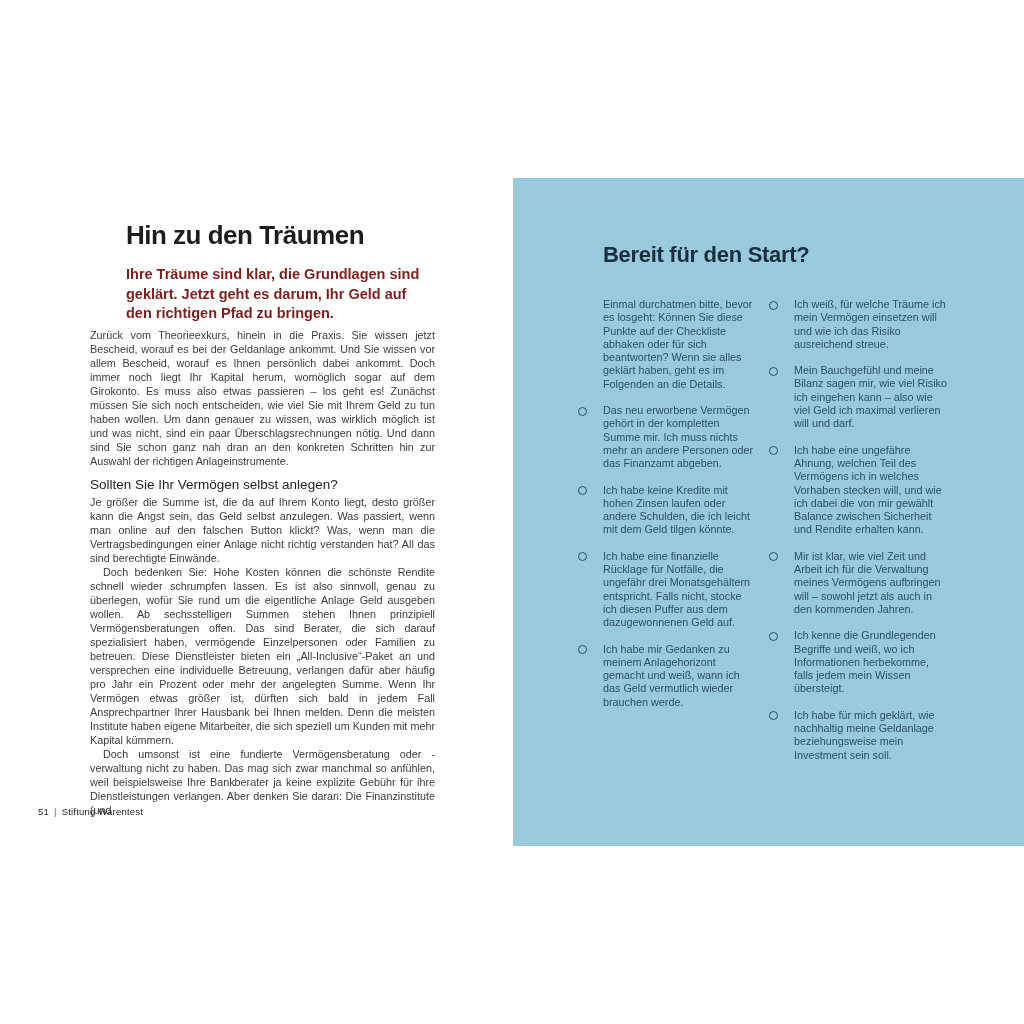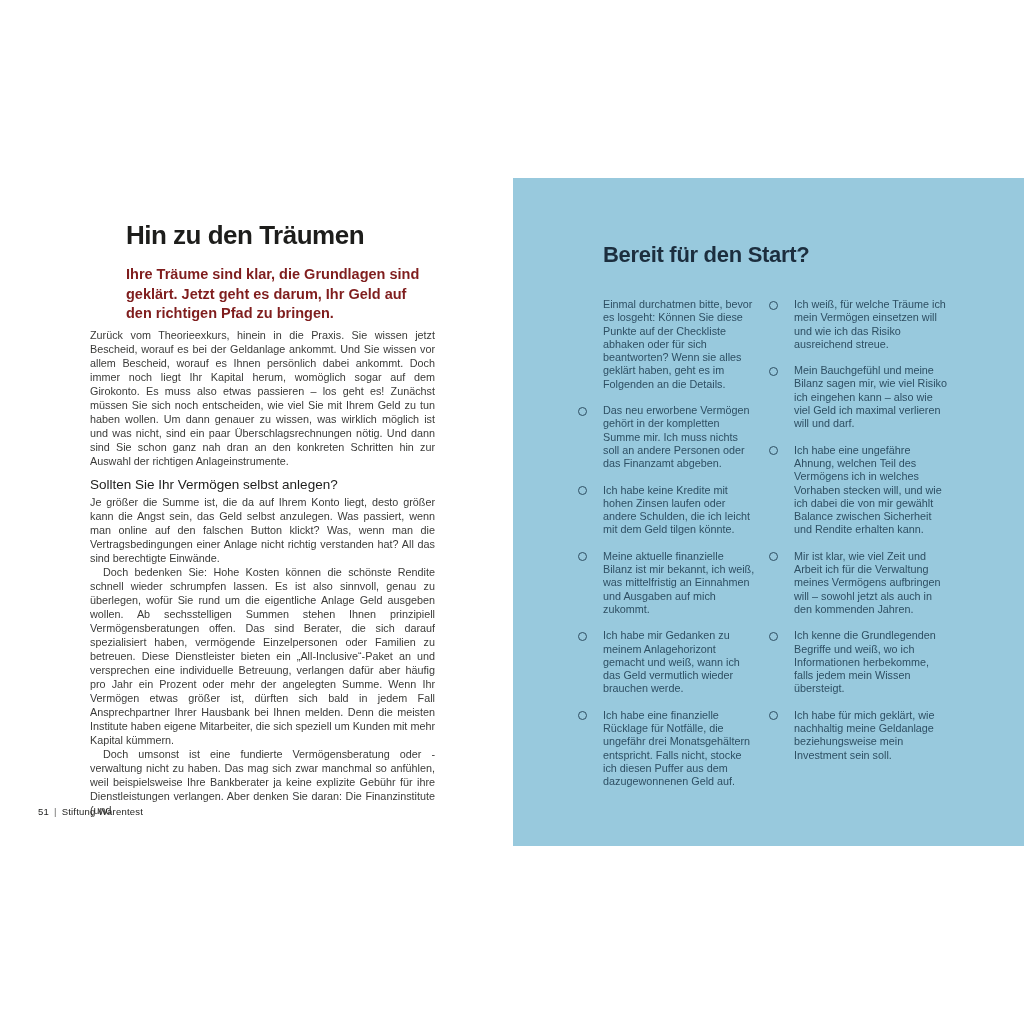--- a/index.html
+++ b/index.html
@@ -135,45 +135,39 @@
 
       <div class="col">
         <div class="check-item">
           <span class="gutter"></span>
           <p class="intro-text">Einmal durchatmen bitte, bevor es losgeht: Können Sie diese Punkte auf der Checkliste abhaken oder für sich beantworten? Wenn sie alles geklärt haben, geht es im Folgenden an die Details.</p>
         </div>
         <div class="check-item">
           <span class="gutter">
               <span class="ring"></span>
             </span>
-          <p class="check-text">Das neu erworbene Vermögen gehört in der kompletten Summe mir. Ich muss nichts soll an andere Personen oder das Finanzamt abgeben.</p>
+          <p class="check-text">Das neu erworbene Vermögen gehört in der kompletten Summe mir. Ich muss nichts mehr an andere Personen oder das Finanzamt abgeben.</p>
         </div>
         <div class="check-item">
           <span class="gutter">
               <span class="ring"></span>
             </span>
           <p class="check-text">Ich habe keine Kredite mit hohen Zinsen laufen oder andere Schulden, die ich leicht mit dem Geld tilgen könnte.</p>
         </div>
         <div class="check-item">
           <span class="gutter">
               <span class="ring"></span>
             </span>
-          <p class="check-text">Meine aktuelle finanzielle Bilanz ist mir bekannt, ich weiß, was mittelfristig an Einnahmen und Ausgaben auf mich zukommt.</p>
+          <p class="check-text">Ich habe eine finanzielle Rücklage für Notfälle, die ungefähr drei Monatsgehältern entspricht. Falls nicht, stocke ich diesen Puffer aus dem dazugewonnenen Geld auf.</p>
         </div>
         <div class="check-item">
           <span class="gutter">
               <span class="ring"></span>
             </span>
           <p class="check-text">Ich habe mir Gedanken zu meinem Anlagehorizont gemacht und weiß, wann ich das Geld vermutlich wieder brauchen werde.</p>
-        </div>
-        <div class="check-item">
-          <span class="gutter">
-              <span class="ring"></span>
-            </span>
-          <p class="check-text">Ich habe eine finanzielle Rücklage für Notfälle, die ungefähr drei Monatsgehältern entspricht. Falls nicht, stocke ich diesen Puffer aus dem dazugewonnenen Geld auf.</p>
         </div>
       </div>
 
       <div class="col">
         <div class="check-item">
           <span class="gutter">
               <span class="ring"></span>
             </span>
           <p class="check-text">Ich weiß, für welche Träume ich mein Vermögen einsetzen will und wie ich das Risiko ausreichend streue.</p>
         </div>

